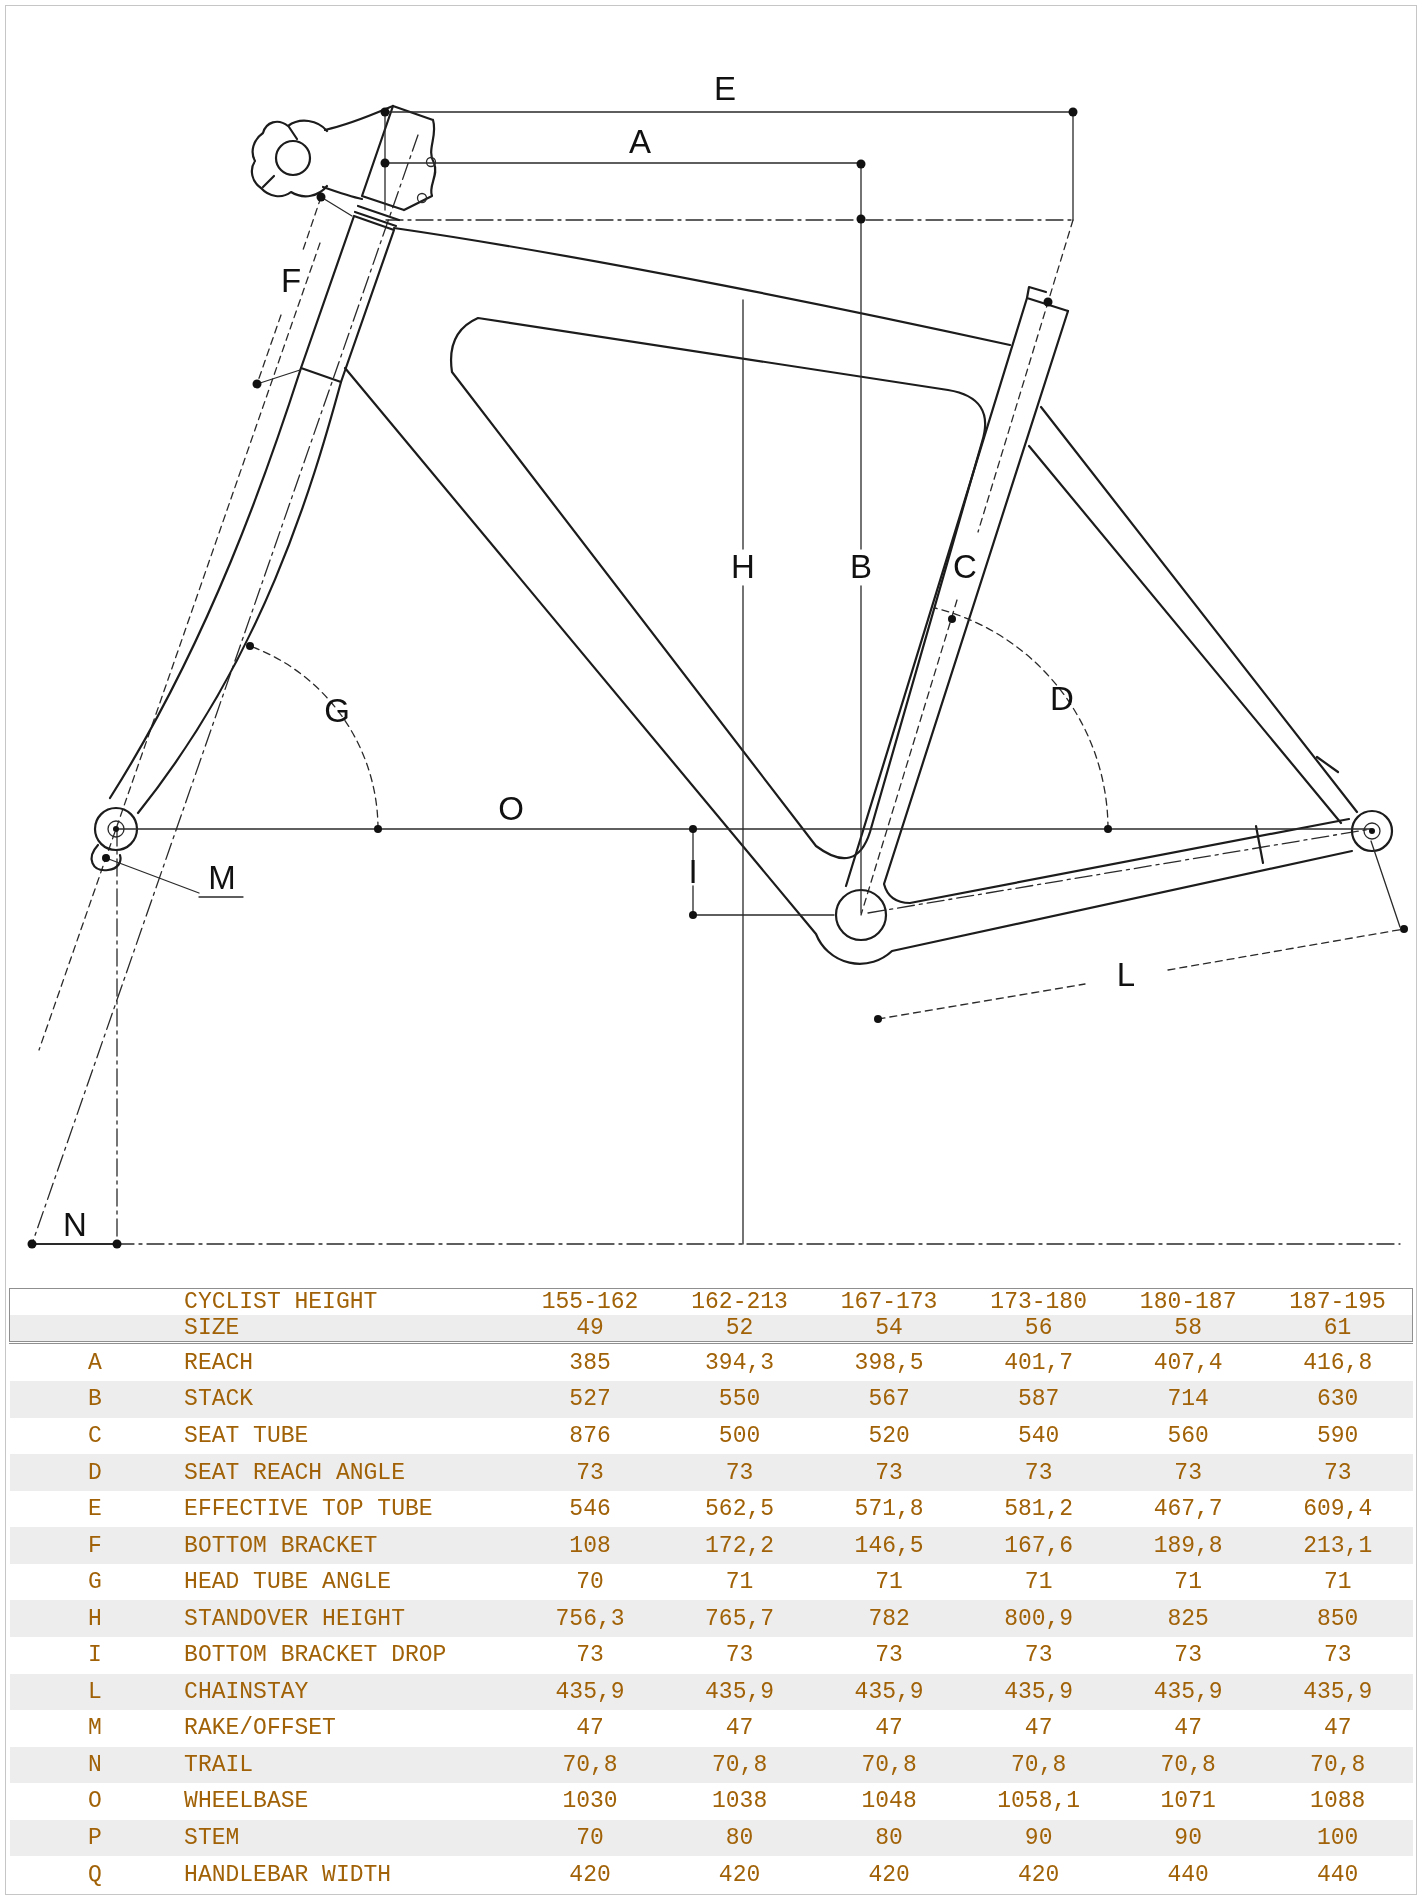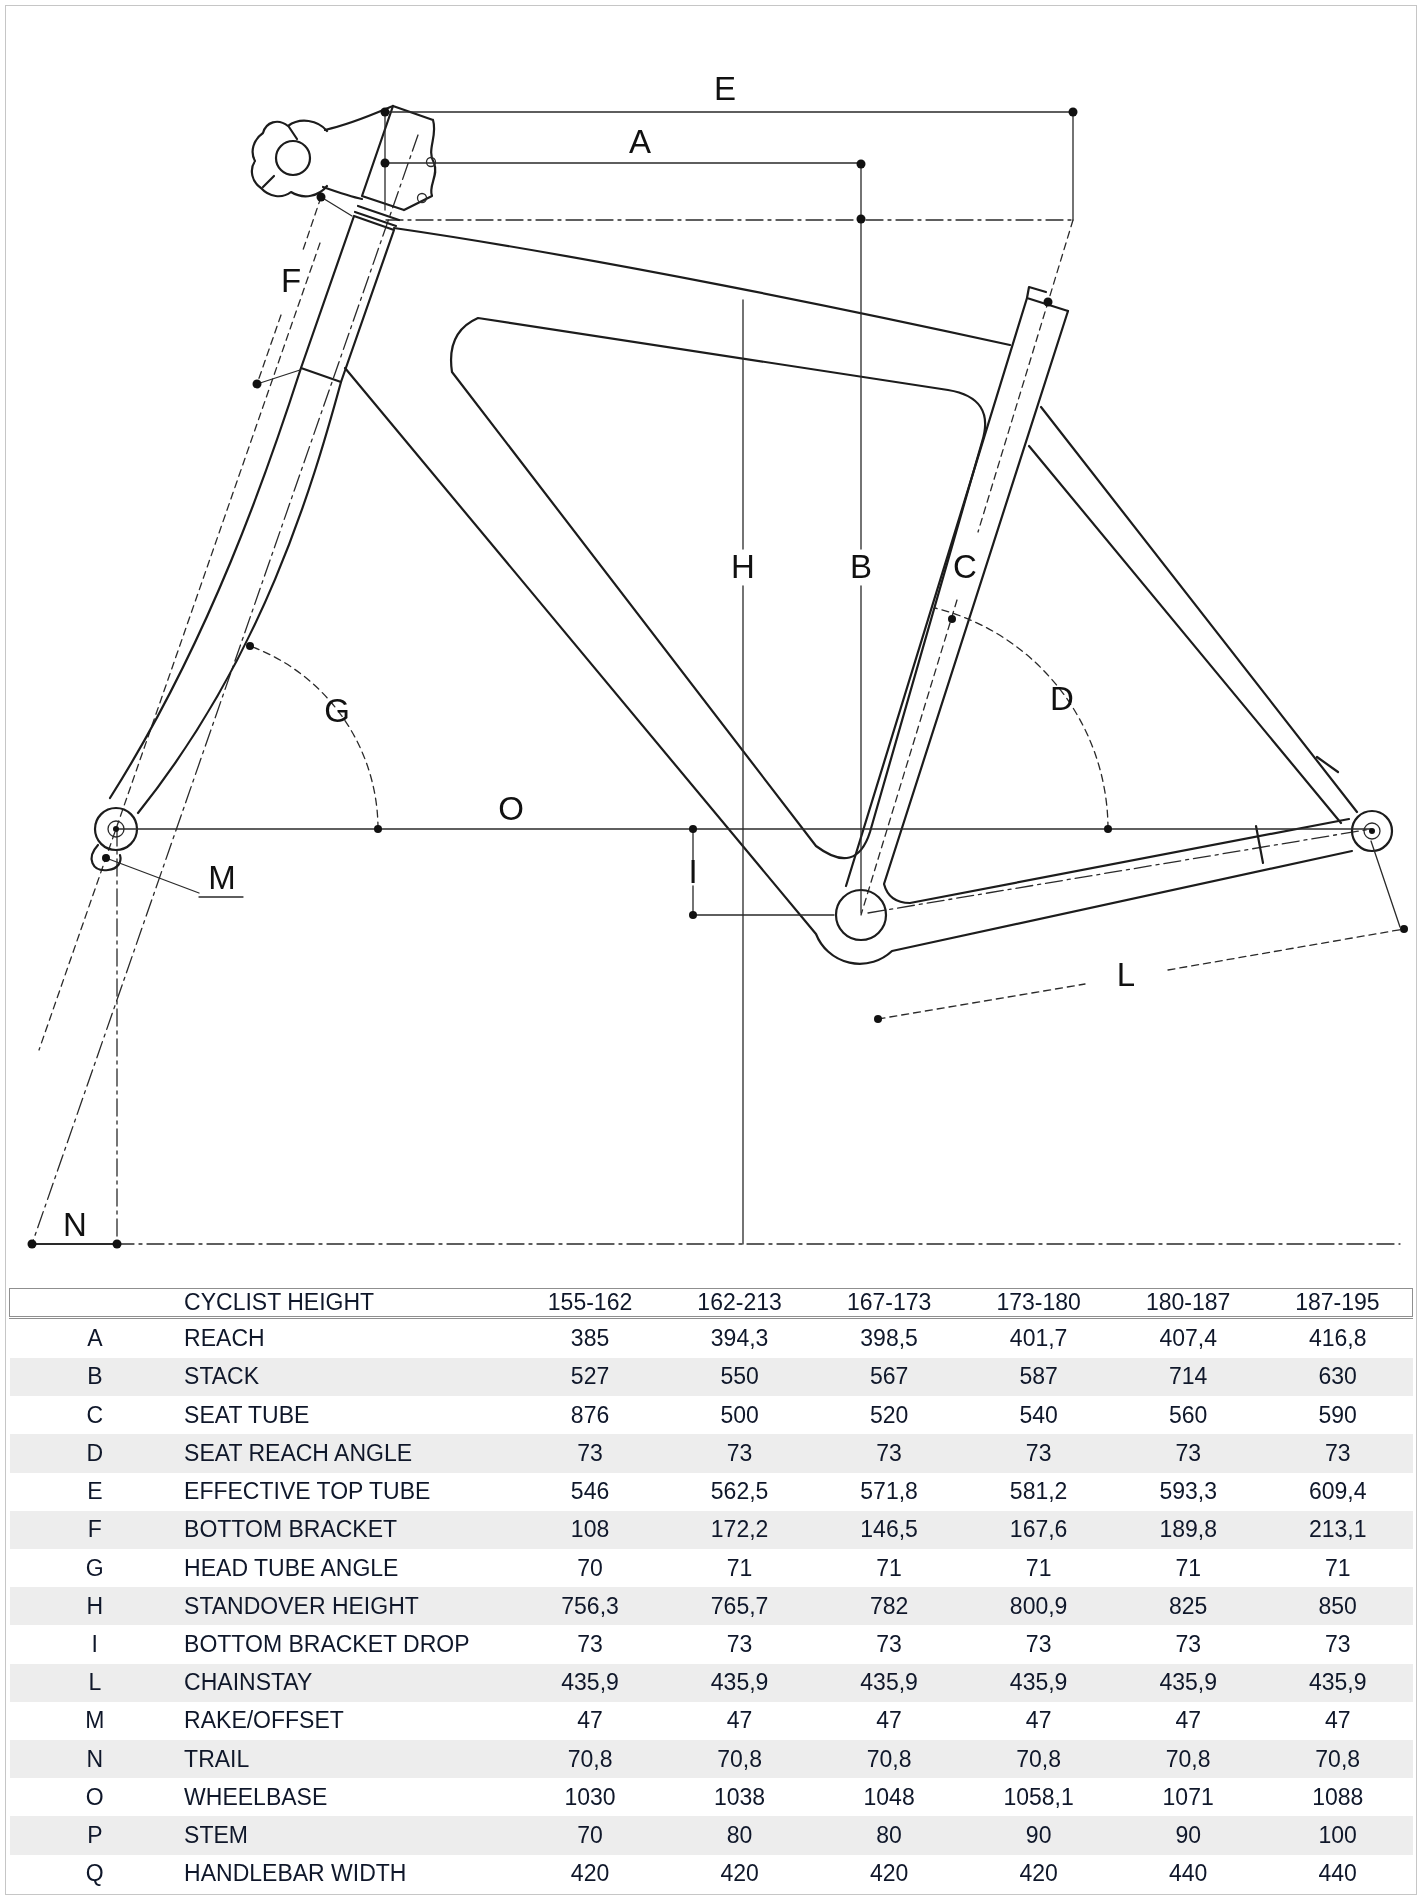--- a/index.html
+++ b/index.html
@@ -11,21 +11,21 @@
   .tube{fill:none;stroke:#1c1c1c;stroke-width:2.2;stroke-linejoin:round;stroke-linecap:round;}
   .thin{fill:none;stroke:#2a2a2a;stroke-width:1.3;stroke-linecap:round;}
   .dash{stroke-dasharray:7 5;}
   .dashdot{stroke-dasharray:17 5 3 5;}
   .dot{fill:#111;stroke:none;}
   .dimtext{font-family:"Liberation Sans",sans-serif;font-size:33px;fill:#111;}
 
   
   .geo-table-wrap{position:absolute;left:9px;right:9px;top:1288px;bottom:7px;}
   table.geo{width:100%;height:100%;border-collapse:collapse;table-layout:fixed;
-    font-size:23px;color:#0f172a;}
+    font-size:23px;color:#a16207;font-family:Liberation Mono, monospace;}
   table.geo td{padding:0 4px;white-space:nowrap;overflow:hidden;}
   table.geo thead{border:1.4px solid #8f8f8f;}
   table.geo thead tr:last-child td{border-bottom:3px double #8f8f8f;}
   td.colLetter{text-align:center;}
   td.colName{text-align:left;padding-left:20px;}
   td.colVal{text-align:center;}
   tr.shade{background:#ededed;}
   col.cLetter{width:170px;} col.cName{width:334px;} col.cVal{width:149px;}
 </style>
 </head>
@@ -177,20 +177,30 @@
         <tr>
           <td class="colLetter"></td>
           <td class="colName">CYCLIST HEIGHT</td>
           <td class="colVal">155-162</td>
           <td class="colVal">162-213</td>
           <td class="colVal">167-173</td>
           <td class="colVal">173-180</td>
           <td class="colVal">180-187</td>
           <td class="colVal">187-195</td>
         </tr>
+        <tr class="shade">
+          <td class="colLetter"></td>
+          <td class="colName">SIZE</td>
+          <td class="colVal">49</td>
+          <td class="colVal">52</td>
+          <td class="colVal">54</td>
+          <td class="colVal">56</td>
+          <td class="colVal">58</td>
+          <td class="colVal">61</td>
+        </tr>
       </thead>
       <tbody>
           <tr>
             <td class="colLetter">A</td>
             <td class="colName">REACH</td>
             <td class="colVal">385</td>
             <td class="colVal">394,3</td>
             <td class="colVal">398,5</td>
             <td class="colVal">401,7</td>
             <td class="colVal">407,4</td>
@@ -226,21 +236,21 @@
             <td class="colVal">73</td>
             <td class="colVal">73</td>
           </tr>
           <tr>
             <td class="colLetter">E</td>
             <td class="colName">EFFECTIVE TOP TUBE</td>
             <td class="colVal">546</td>
             <td class="colVal">562,5</td>
             <td class="colVal">571,8</td>
             <td class="colVal">581,2</td>
-            <td class="colVal">593,3</td>
+            <td class="colVal">467,7</td>
             <td class="colVal">609,4</td>
           </tr>
           <tr class="shade">
             <td class="colLetter">F</td>
             <td class="colName">BOTTOM BRACKET</td>
             <td class="colVal">108</td>
             <td class="colVal">172,2</td>
             <td class="colVal">146,5</td>
             <td class="colVal">167,6</td>
             <td class="colVal">189,8</td>

